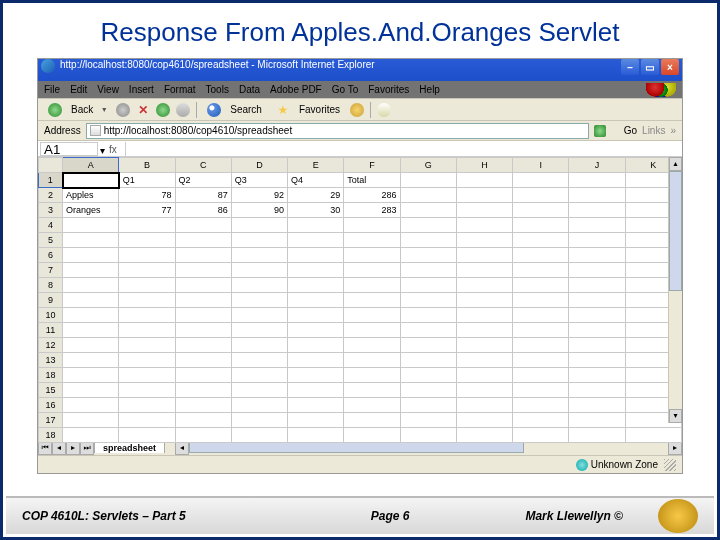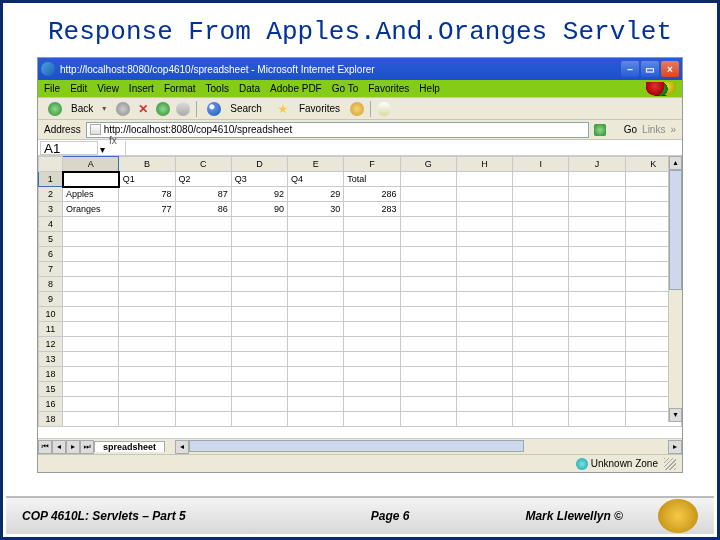--- a/index.html
+++ b/index.html
@@ -1,27 +1,27 @@
 <!DOCTYPE html>
 <html><head>
 <meta charset="utf-8">
 <style>
 *{margin:0;padding:0;box-sizing:border-box;font-family:Tahoma,Arial,sans-serif;-webkit-font-smoothing:none}
 body{width:720px;height:540px;background:#fff;position:relative;overflow:hidden}
 .slide{width:720px;height:540px;border:3px solid #0a2a6b;position:relative;background:#fff}
-.title{font-size:26px;color:#013299;text-align:center;padding:14px 0 10px;font-family:Liberation Mono, monospace}
+.title{font-size:26px;color:#013299;text-align:center;padding:14px 0 10px;font-family:Liberation Sans, sans-serif}
 .ie{margin:0 34px;border:1px solid #999;position:relative}
-.titlebar{height:22px;background:linear-gradient(#2a5bd7,#1e4fcb);display:flex;align-items:center;padding:0 3px;gap:5px}
+.titlebar{height:22px;background:linear-gradient(#2a5bd7,#1e4fcb);display:flex;align-items:flex-start;padding:0 3px;gap:5px}
 .titlebar .ie-icon{width:14px;height:14px;background:linear-gradient(135deg,#4aa3df,#1a5fb4);border-radius:50%}
 .titlebar .t{color:#fff;font-size:10px;flex:1}
 .winbtns{display:flex;gap:2px}
 .winbtn{width:18px;height:16px;border-radius:2px;display:flex;align-items:center;justify-content:center;font-size:10px;color:#fff;font-weight:bold}
 .winbtn.min,.winbtn.max{background:linear-gradient(#5a8ae0,#2a5bd7)}
 .winbtn.cl{background:linear-gradient(#e87b5a,#d9462a)}
-.menubar{height:18px;background:#84cc16;display:flex;align-items:center;gap:10px;padding:0 6px;border-bottom:1px solid #c9c6b8}
+.menubar{height:18px;background:#737373;display:flex;align-items:center;gap:10px;padding:0 6px;border-bottom:1px solid #c9c6b8}
 .menubar span{font-size:10px;color:#000}
 .menubar .logo{margin-left:auto;width:30px;height:14px;background:radial-gradient(circle at 30% 30%,#d33,#a00 40%,transparent 41%),radial-gradient(circle at 50% 50%,#3a3,#070 40%,transparent 41%),radial-gradient(circle at 70% 30%,#dd3,#aa0 40%,transparent 41%),radial-gradient(circle at 50% 70%,#33d,#00a 40%,transparent 41%)}
 .toolbar{height:22px;background:#ece9d8;display:flex;align-items:center;gap:6px;padding:0 6px;border-bottom:1px solid #c9c6b8;font-size:10px}
 .toolbar .btn{display:flex;align-items:center;gap:9px;padding:1px 4px}
 .toolbar .icon{width:14px;height:14px;border-radius:50%}
 .toolbar .back{background:radial-gradient(circle,#8dd88d,#2a8a2a)}
 .toolbar .fwd{background:radial-gradient(circle,#ccc,#888)}
 .toolbar .x{width:14px;height:14px;color:#c33;font-weight:bold;font-size:12px;text-align:center}
 .toolbar .srch{width:14px;height:14px;background:radial-gradient(circle at 35% 35%,#fff 2px,#5a8ae0 3px,#1a5fb4);border-radius:50%}
 .toolbar .fav{width:14px;height:14px;color:#f7c948;font-size:12px;text-align:center}
@@ -30,21 +30,21 @@
 .addrbar{height:20px;background:#ece9d8;display:flex;align-items:center;gap:5px;padding:0 6px;border-bottom:1px solid #c9c6b8;font-size:10px}
 .addrbar .field{flex:1;height:16px;background:#fff;border:1px solid #8aa;display:flex;align-items:center;padding:0 3px;gap:3px}
 .addrbar .field .pg{width:11px;height:11px;background:linear-gradient(#fff,#ddd);border:1px solid #aaa}
 .addrbar .go{display:flex;align-items:center;gap:18px}
 .addrbar .go .g{width:12px;height:12px;background:radial-gradient(circle,#8dd88d,#2a8a2a);border-radius:2px}
 .addrbar .lk{color:#888}
 
 .sheet{background:#fff}
 .formrow{height:16px;display:flex;align-items:flex-end;border-bottom:1px solid #ccc;font-size:10px}
 .formrow .np{width:58px;height:14px;border:1px solid #ccc;background:#fff;margin:0 2px;padding:0 3px}
-.formrow .fx{width:12px;height:12px;margin:8px 4px;color:#555}
+.formrow .fx{width:12px;height:12px;margin:0 4px;color:#555}
 .formrow .fb{flex:1;height:14px;border-left:1px solid #ccc}
 
 .grid{position:relative;height:282px}
 table.ss{border-collapse:collapse;width:100%;table-layout:fixed}
 table.ss td,table.ss th{border:1px solid #c9c9c9;font-size:9px;height:15px;padding:0 3px;overflow:hidden;white-space:nowrap}
 table.ss th{background:#e9e7d9;font-weight:normal;text-align:center}
 table.ss th.rh{width:24px;text-align:center}
 table.ss td{background:#fff;text-align:left}
 table.ss td.num{text-align:right}
 table.ss th.sel{background:#d9d7c9;border:1px solid #3b6bc8}
@@ -386,20 +386,34 @@
                 <td></td>
                 <td></td>
                 <td></td>
                 <td></td>
                 <td></td>
                 <td></td>
                 <td></td>
                 <td></td>
               </tr>
           <tr>
+                <th class="rh">17</th>
+                <td></td>
+                <td></td>
+                <td></td>
+                <td></td>
+                <td></td>
+                <td></td>
+                <td></td>
+                <td></td>
+                <td></td>
+                <td></td>
+                <td></td>
+              </tr>
+          <tr>
                 <th class="rh">18</th>
                 <td></td>
                 <td></td>
                 <td></td>
                 <td></td>
                 <td></td>
                 <td></td>
                 <td></td>
                 <td></td>
                 <td></td>

